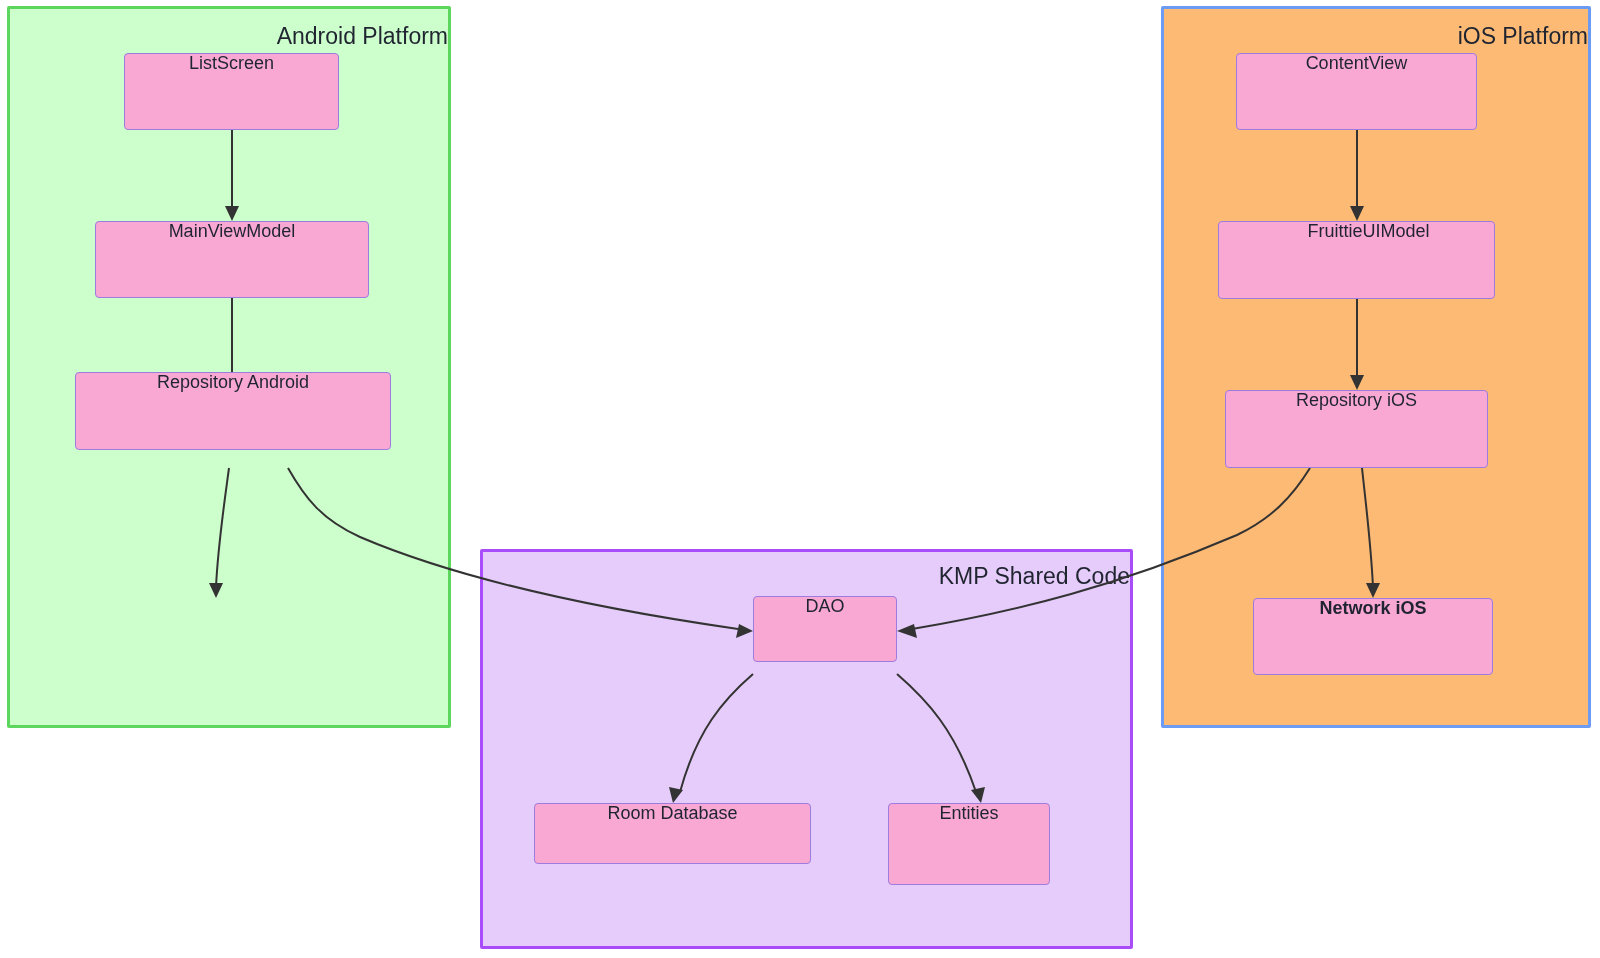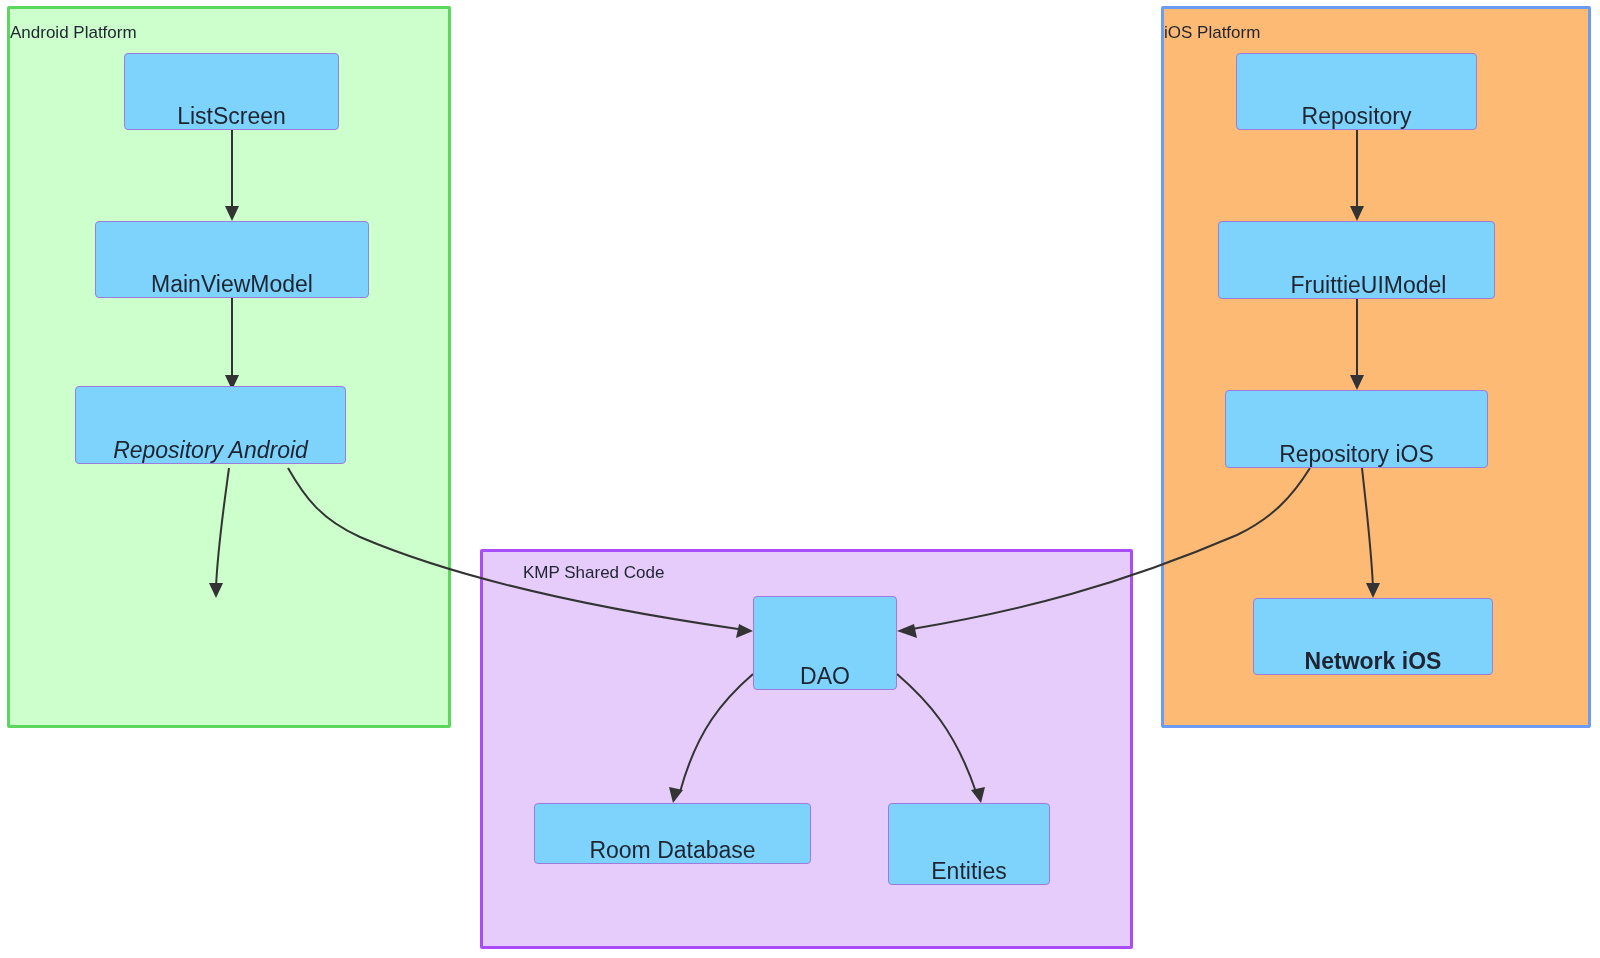--- a/index.html
+++ b/index.html
@@ -22,22 +22,22 @@
     position: absolute;
     box-sizing: border-box;
     border-width: 3px;
     border-style: solid;
     border-radius: 2px;
   }
   .cluster-title {
     position: absolute;
     left: 0;
     right: 0;
-    text-align: left;
-    font-size: 17px;
+    text-align: right;
+    font-size: 23px;
     color: #1f2430;
     white-space: nowrap;
   }
   #cluster-android {
     left: 7px;
     top: 6px;
     width: 444px;
     height: 722px;
     background: #ccffcc;
     border-color: #5cd65c;
@@ -55,43 +55,43 @@
     top: 549px;
     width: 653px;
     height: 400px;
     background: #e6ccfa;
     border-color: #a94dfa;
   }
   
   .node {
     position: absolute;
     box-sizing: border-box;
-    background: #7dd3fc;
+    background: #f9a8d4;
     border: 1.6px solid #9d7ce0;
     border-radius: 4px;
     display: flex;
-    align-items: flex-end;
+    align-items: flex-start;
     justify-content: center;
     color: #1f2430;
-    font-size: 23px;
+    font-size: 18px;
     line-height: 1.1;
     white-space: nowrap;
   }
   
   #node-listscreen      { left: 124px; top: 53px;  width: 215px; height: 77px; }
   #node-mainviewmodel   { left:  95px; top: 221px; width: 274px; height: 77px; }
-  #node-repository-android { left: 75px; top: 386px; width: 271px; height: 78px; font-style: italic; }
+  #node-repository-android { left: 75px; top: 372px; width: 316px; height: 78px; }
   #node-network-android { left:  70px; top: 598px; width: 291px; height: 77px; }
   
   #node-contentview     { left: 1236px; top: 53px;  width: 241px; height: 77px; }
   #node-fruittieuimodel { left: 1218px; top: 221px; width: 277px; height: 78px; padding-left: 24px; }
   #node-repository-ios  { left: 1225px; top: 390px; width: 263px; height: 78px; }
   #node-network-ios     { left: 1253px; top: 598px; width: 240px; height: 77px; font-weight: bold; }
   
-  #node-dao             { left: 753px; top: 596px; width: 144px; height: 94px; }
+  #node-dao             { left: 753px; top: 596px; width: 144px; height: 66px; }
   #node-room-database   { left: 534px; top: 803px; width: 277px; height: 61px; }
   #node-entities        { left: 888px; top: 803px; width: 162px; height: 82px; }
 
   
   #edges {
     position: absolute;
     left: 0;
     top: 0;
     width: 1600px;
     height: 958px;
@@ -181,21 +181,21 @@
     <span>ListScreen</span>
   </div>
   <div class="node" id="node-mainviewmodel">
     <span>MainViewModel</span>
   </div>
   <div class="node" id="node-repository-android">
     <span>Repository Android</span>
   </div>
 
   <div class="node" id="node-contentview">
-    <span>Repository</span>
+    <span>ContentView</span>
   </div>
   <div class="node" id="node-fruittieuimodel">
     <span>FruittieUIModel</span>
   </div>
   <div class="node" id="node-repository-ios">
     <span>Repository iOS</span>
   </div>
   <div class="node" id="node-network-ios">
     <span>Network iOS</span>
   </div>

